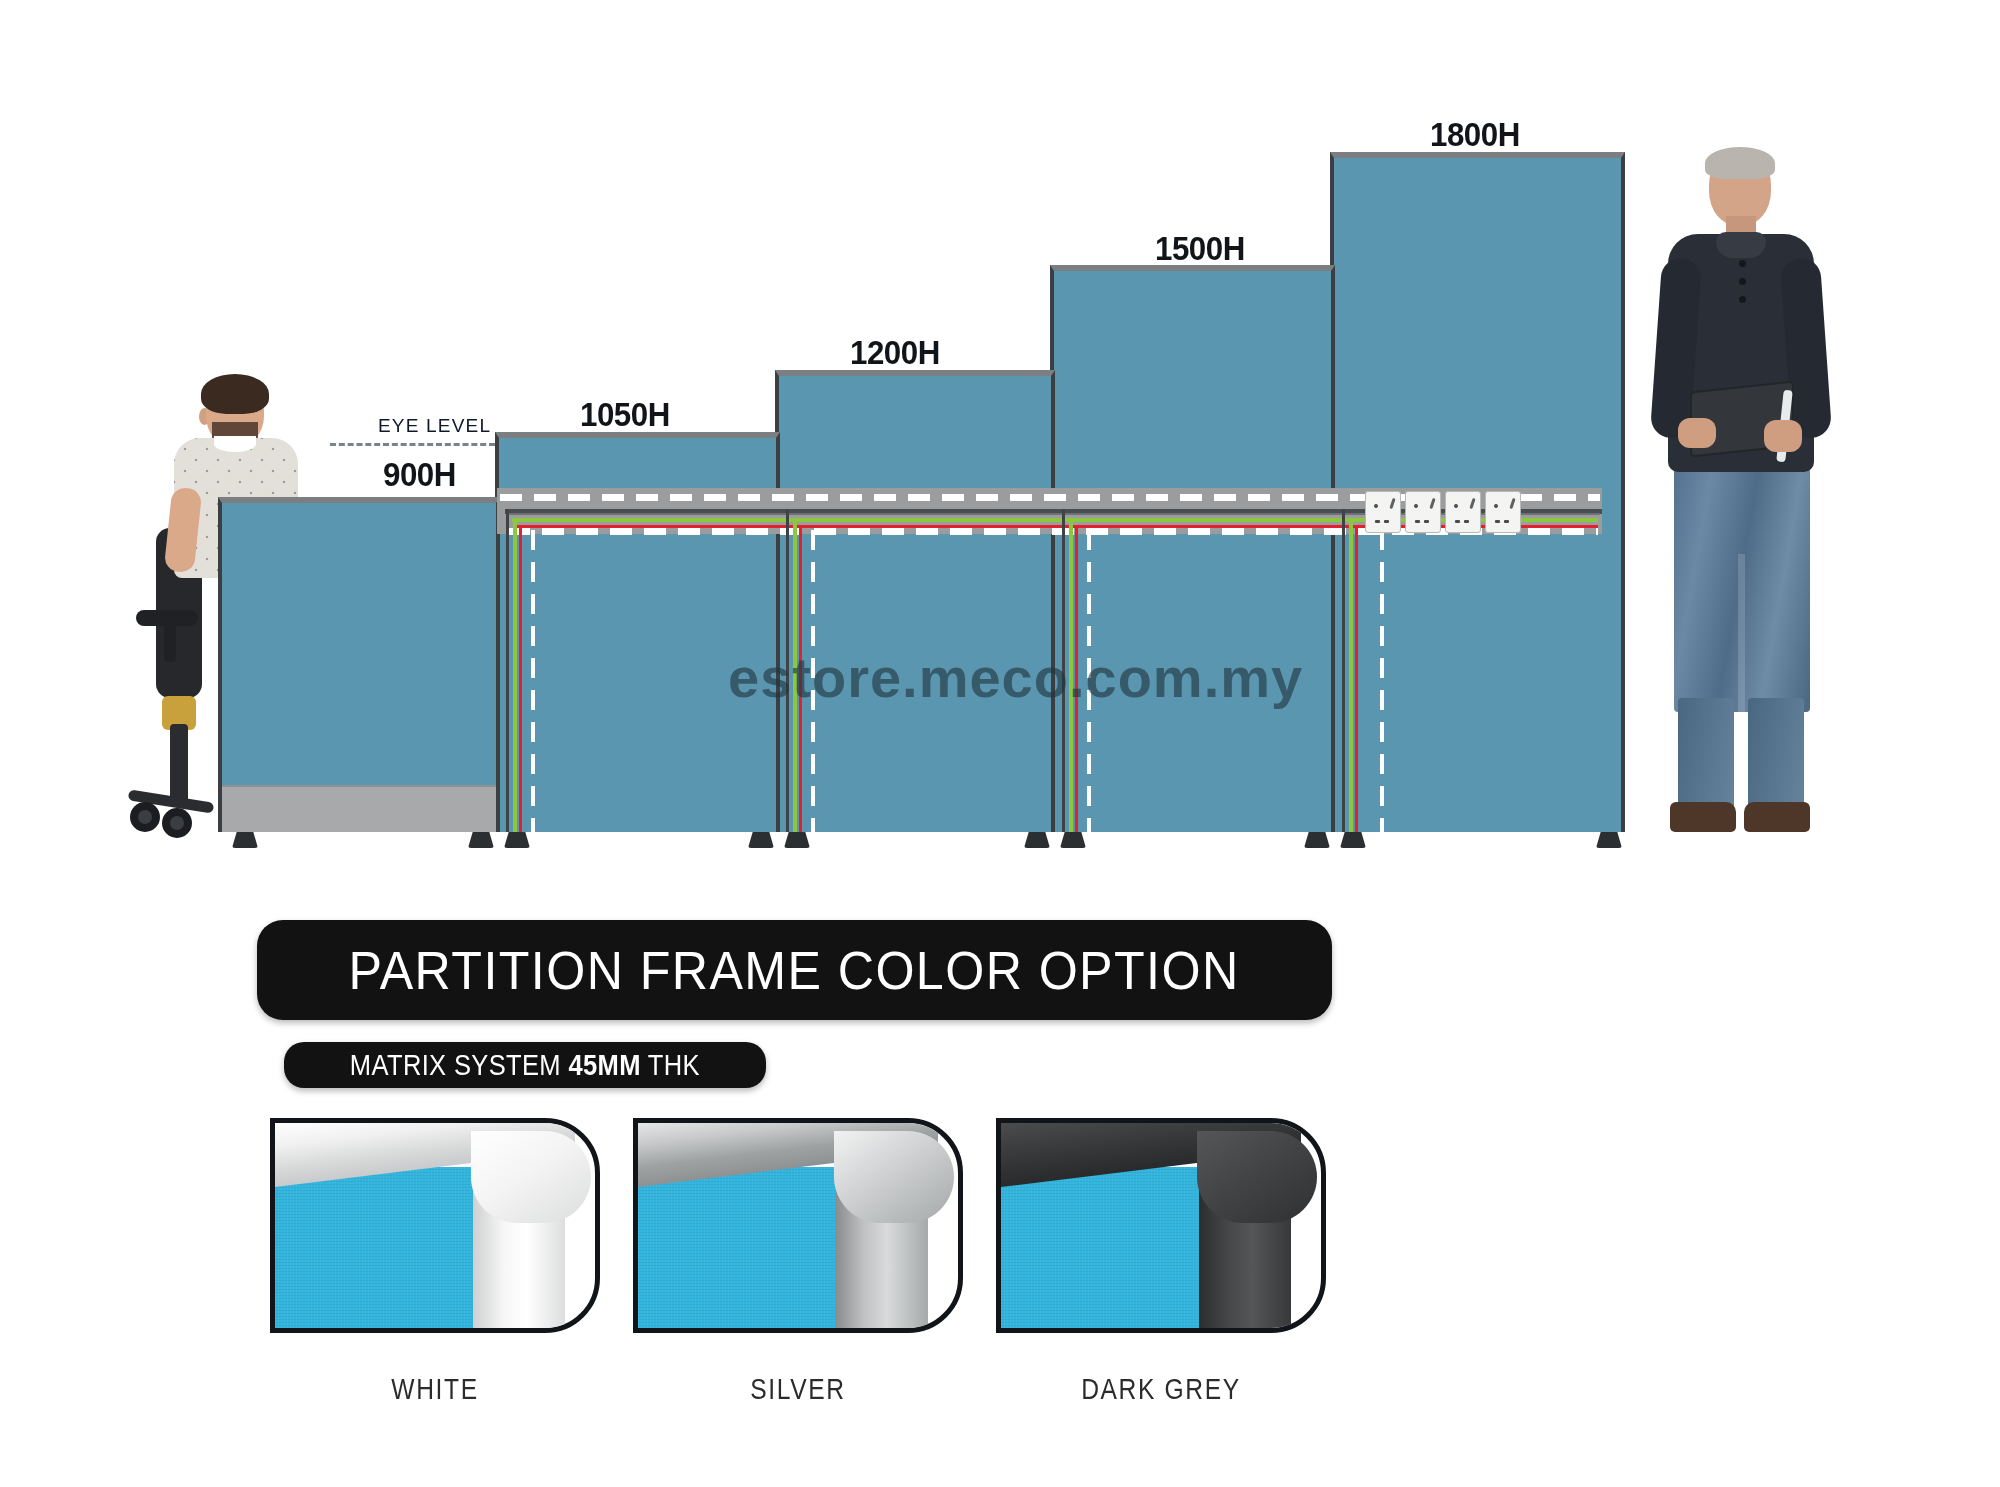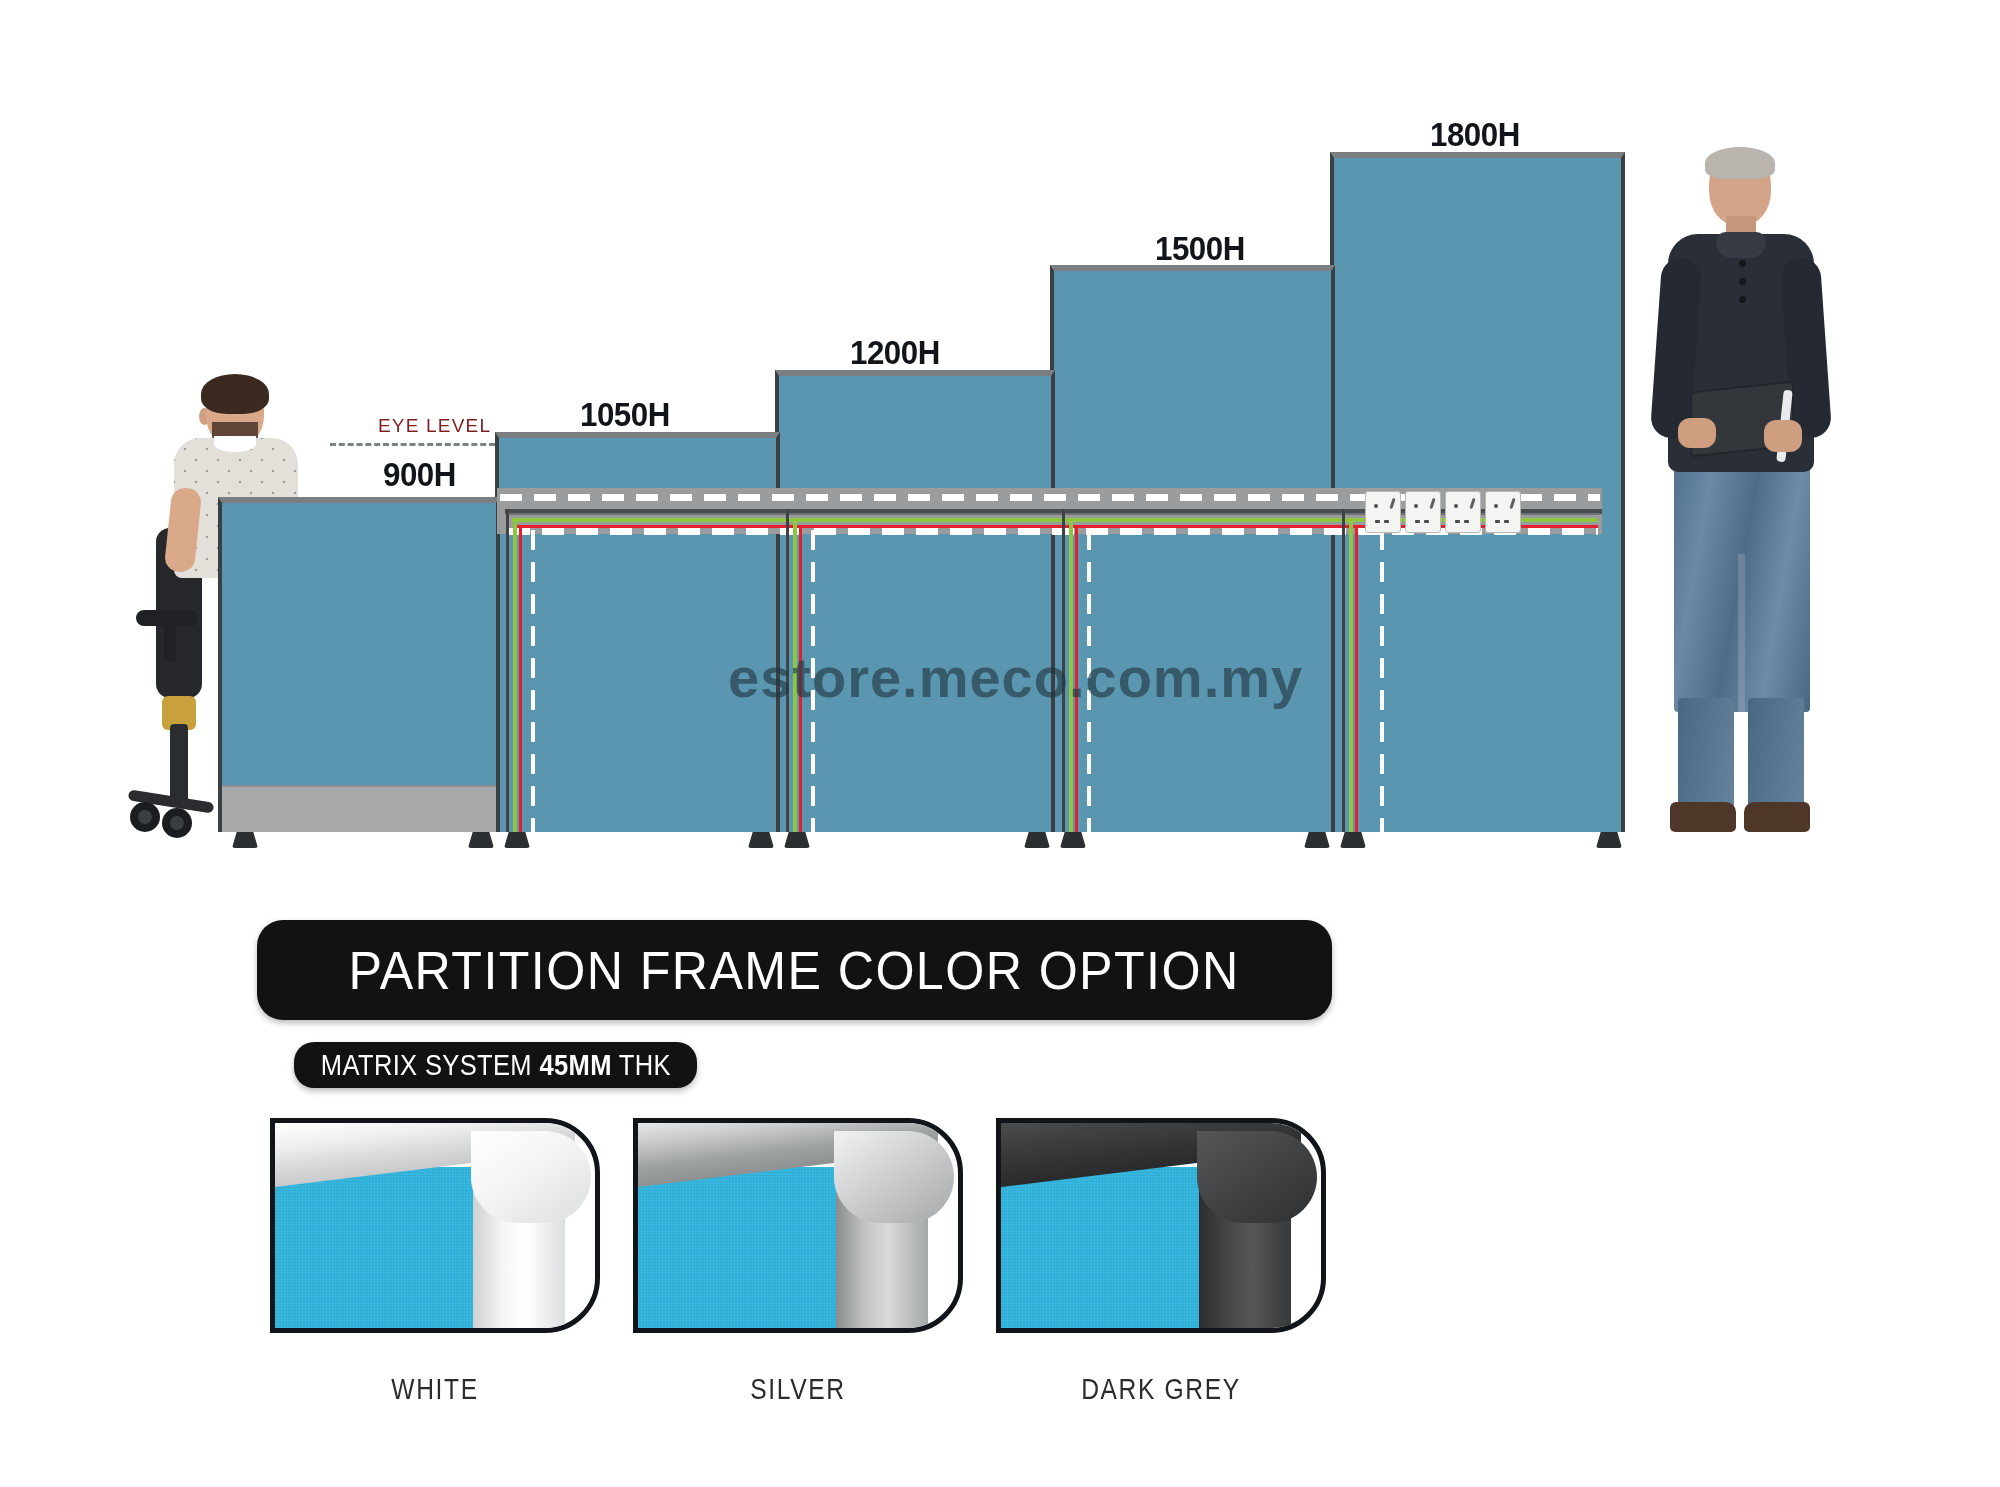--- a/index.html
+++ b/index.html
@@ -21,21 +21,21 @@
     letter-spacing:-0.5px;
     white-space:nowrap;
     transform:scaleX(.92);
     transform-origin:left center;
   }
   .eye-label{
     position:absolute;
     font-family:"Liberation Sans", sans-serif;
     font-weight:400;
     font-size:19px;
-    color:#7f1d1d;
+    color:#0f172a;
     letter-spacing:1.2px;
     white-space:nowrap;
   }
   .eye-line{
     position:absolute;height:0;
     border-top:3px dashed #7b8288;
   }
 
   
   .panel{
@@ -428,21 +428,21 @@
     <div class="m-tablet"></div>
     <div class="m-pen"></div>
     <div class="m-hand-l"></div>
     <div class="m-hand-r"></div>
   </div>
 
   <div class="pill pill-title" style="left:257px;top:920px;width:1075px;height:100px;">
     <span>PARTITION FRAME COLOR OPTION</span>
   </div>
 
-  <div class="pill pill-sub" style="left:284px;top:1042px;width:403px;height:46px;margin-left:10px;">
+  <div class="pill pill-sub" style="left:284px;top:1042px;width:482px;height:46px;">
     <span>
       <span>MATRIX SYSTEM </span><b>45MM</b><span> THK</span>
     </span>
   </div>
 
   <div class="swatch" style="left:270px;top:1118px;">
     <div class="sw-fabric"></div>
     <div class="sw-toprail" style="background:linear-gradient(180deg,#ffffff 0%,#f0f0f0 38%,#d8d9d9 72%,#c9cacb 100%);"></div>
     <div class="sw-post" style="background:linear-gradient(90deg,#cfd0d1 0%,#f7f7f7 34%,#ffffff 58%,#dddedf 100%);"></div>
     <div class="sw-cap" style="background:linear-gradient(145deg,#ffffff 0%,#f4f4f4 46%,#dcdddd 100%);"></div>

